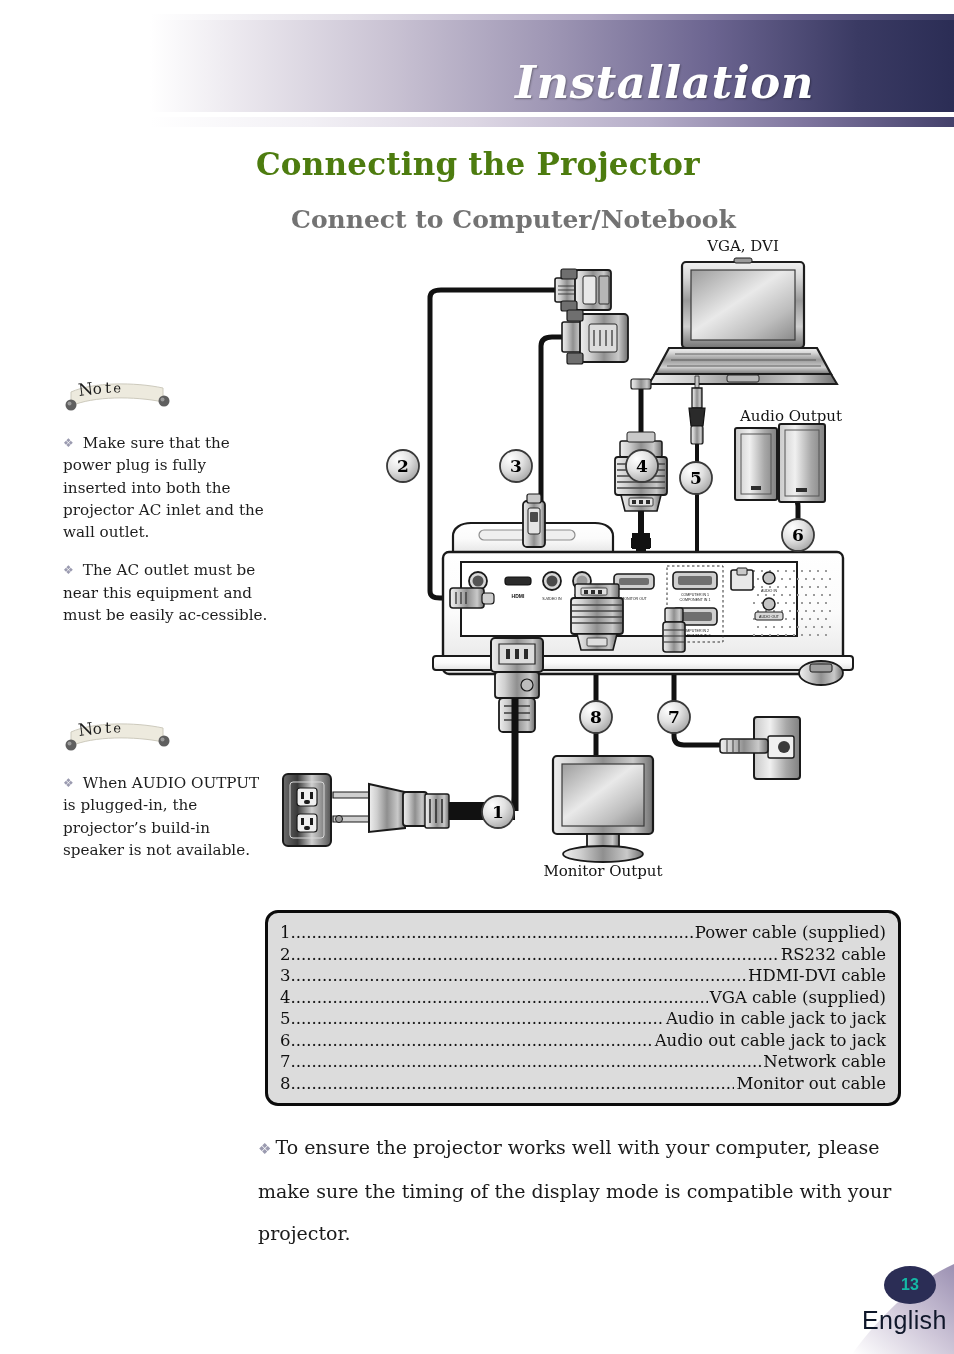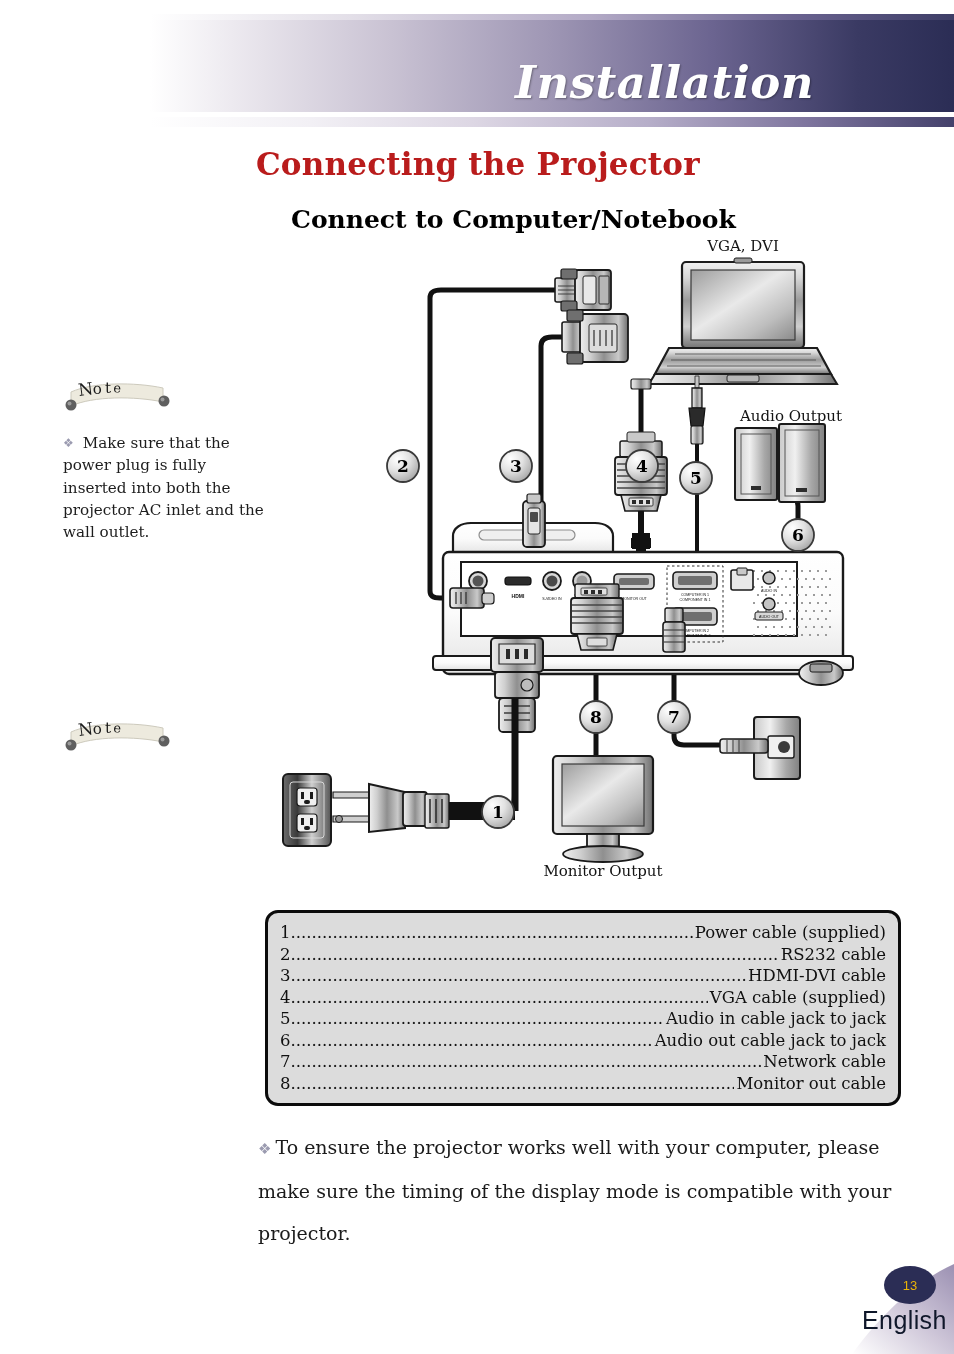--- a/index.html
+++ b/index.html
@@ -30,27 +30,27 @@
   #header-strip-bottom{
     position:absolute;left:150px;top:117px;width:804px;height:10px;
     background:linear-gradient(to right,#ffffff 0%,#f2f0f5 20%,#ddd7e4 40%,#b6aec9 62%,#7d749d 82%,#44416b 100%);
   }
 
   
   #page-title{
     position:absolute;left:256px;top:146px;
     font-size:31px;font-weight:bold;letter-spacing:.2px;
     font-family:"DejaVu Serif", serif;
-    color:#b91c1c;
+    color:#4d7c0f;
   }
   #page-subtitle{
     position:absolute;left:291px;top:205px;
     font-size:25px;font-weight:bold;
     font-family:"DejaVu Serif", serif;
-    color:#000000;
+    color:#737373;
   }
 
   
   .note-block{position:absolute;left:63px;width:205px;}
   #note-block-1{top:378px;}
   #note-block-2{top:718px;}
 
   .note-banner{position:relative;width:110px;height:38px;}
   .note-banner svg{display:block;}
 
@@ -104,21 +104,21 @@
 
   
   #footer-swoosh{position:absolute;left:826px;top:1256px;width:128px;height:98px;}
   #page-num-circle{
     position:absolute;left:884px;top:1266px;width:52px;height:38px;
     background:#2b2d55;border-radius:50%;
     display:flex;align-items:center;justify-content:center;
   }
   #page-num{
     font-family:"Liberation Sans", sans-serif;
-    font-size:13px;color:#eab308;font-weight:normal;
+    font-size:16px;color:#14b8a6;font-weight:bold;
   }
   #footer-lang{
     position:absolute;left:862px;top:1306px;
     font-family:"Liberation Sans", sans-serif;
     font-size:25px;color:#0f172a;letter-spacing:.4px;
   }
 
   
   .dlabel{font-family:"DejaVu Serif", serif;font-size:15px;fill:#141414;}
   .callout-num{font-family:"DejaVu Serif", serif;font-size:17px;font-weight:bold;fill:#000;text-anchor:middle;}
@@ -143,36 +143,38 @@
       <circle cx="6.5" cy="25.5" r="2" fill="#9a9a9a"></circle>
       <circle cx="101" cy="23" r="5.5" fill="#5f5f5f"></circle>
       <circle cx="99.5" cy="21.5" r="2" fill="#9a9a9a"></circle>
       <text x="16" y="18" font-family="DejaVu Serif, serif" font-size="17" fill="#1b1b1b" transform="rotate(-7 16 18)">N</text>
       <text x="30" y="16" font-family="DejaVu Serif, serif" font-size="15" fill="#1b1b1b" transform="rotate(-3 30 16)">o</text>
       <text x="42" y="15" font-family="DejaVu Serif, serif" font-size="15" fill="#1b1b1b">t</text>
       <text x="50" y="14" font-family="DejaVu Serif, serif" font-size="13" fill="#1b1b1b" transform="rotate(6 50 14)">e</text>
     </svg>
   </div>
   <div class="note-item"><span class="bullet">❖</span><span>Make sure that the power plug is fully inserted into both the projector AC inlet and the wall outlet.</span></div>
+  <div class="note-item"><span class="bullet">❖</span><span>The AC outlet must be near this equipment and must be easily ac-cessible.</span></div>
 </div>
 
 <div class="note-block" id="note-block-2">
   <div class="note-banner">
     <svg width="110" height="40" viewBox="0 0 110 40">
       <path d="M8 14 C30 4, 72 4, 100 10 L100 24 C72 18, 30 18, 8 28 Z" fill="#edeade" stroke="#cdcabd" stroke-width="1"></path>
       <circle cx="8" cy="27" r="5.5" fill="#5f5f5f"></circle>
       <circle cx="6.5" cy="25.5" r="2" fill="#9a9a9a"></circle>
       <circle cx="101" cy="23" r="5.5" fill="#5f5f5f"></circle>
       <circle cx="99.5" cy="21.5" r="2" fill="#9a9a9a"></circle>
       <text x="16" y="18" font-family="DejaVu Serif, serif" font-size="17" fill="#1b1b1b" transform="rotate(-7 16 18)">N</text>
       <text x="30" y="16" font-family="DejaVu Serif, serif" font-size="15" fill="#1b1b1b" transform="rotate(-3 30 16)">o</text>
       <text x="42" y="15" font-family="DejaVu Serif, serif" font-size="15" fill="#1b1b1b">t</text>
       <text x="50" y="14" font-family="DejaVu Serif, serif" font-size="13" fill="#1b1b1b" transform="rotate(6 50 14)">e</text>
     </svg>
   </div>
+  <div class="note-item"><span class="bullet">❖</span><span>When AUDIO OUTPUT is plugged-in, the projector’s build-in speaker is not available.</span></div>
 </div>
 
 <div id="diagram">
 <svg width="680" height="645" viewBox="0 0 680 645">
   <defs>
     <linearGradient id="metal" x1="0" y1="0" x2="0" y2="1">
       <stop offset="0" stop-color="#f2f2f2"></stop>
           <stop offset=".18" stop-color="#d8d8d8"></stop>
       <stop offset=".45" stop-color="#9a9a9a"></stop>
           <stop offset=".75" stop-color="#cfcfcf"></stop>

